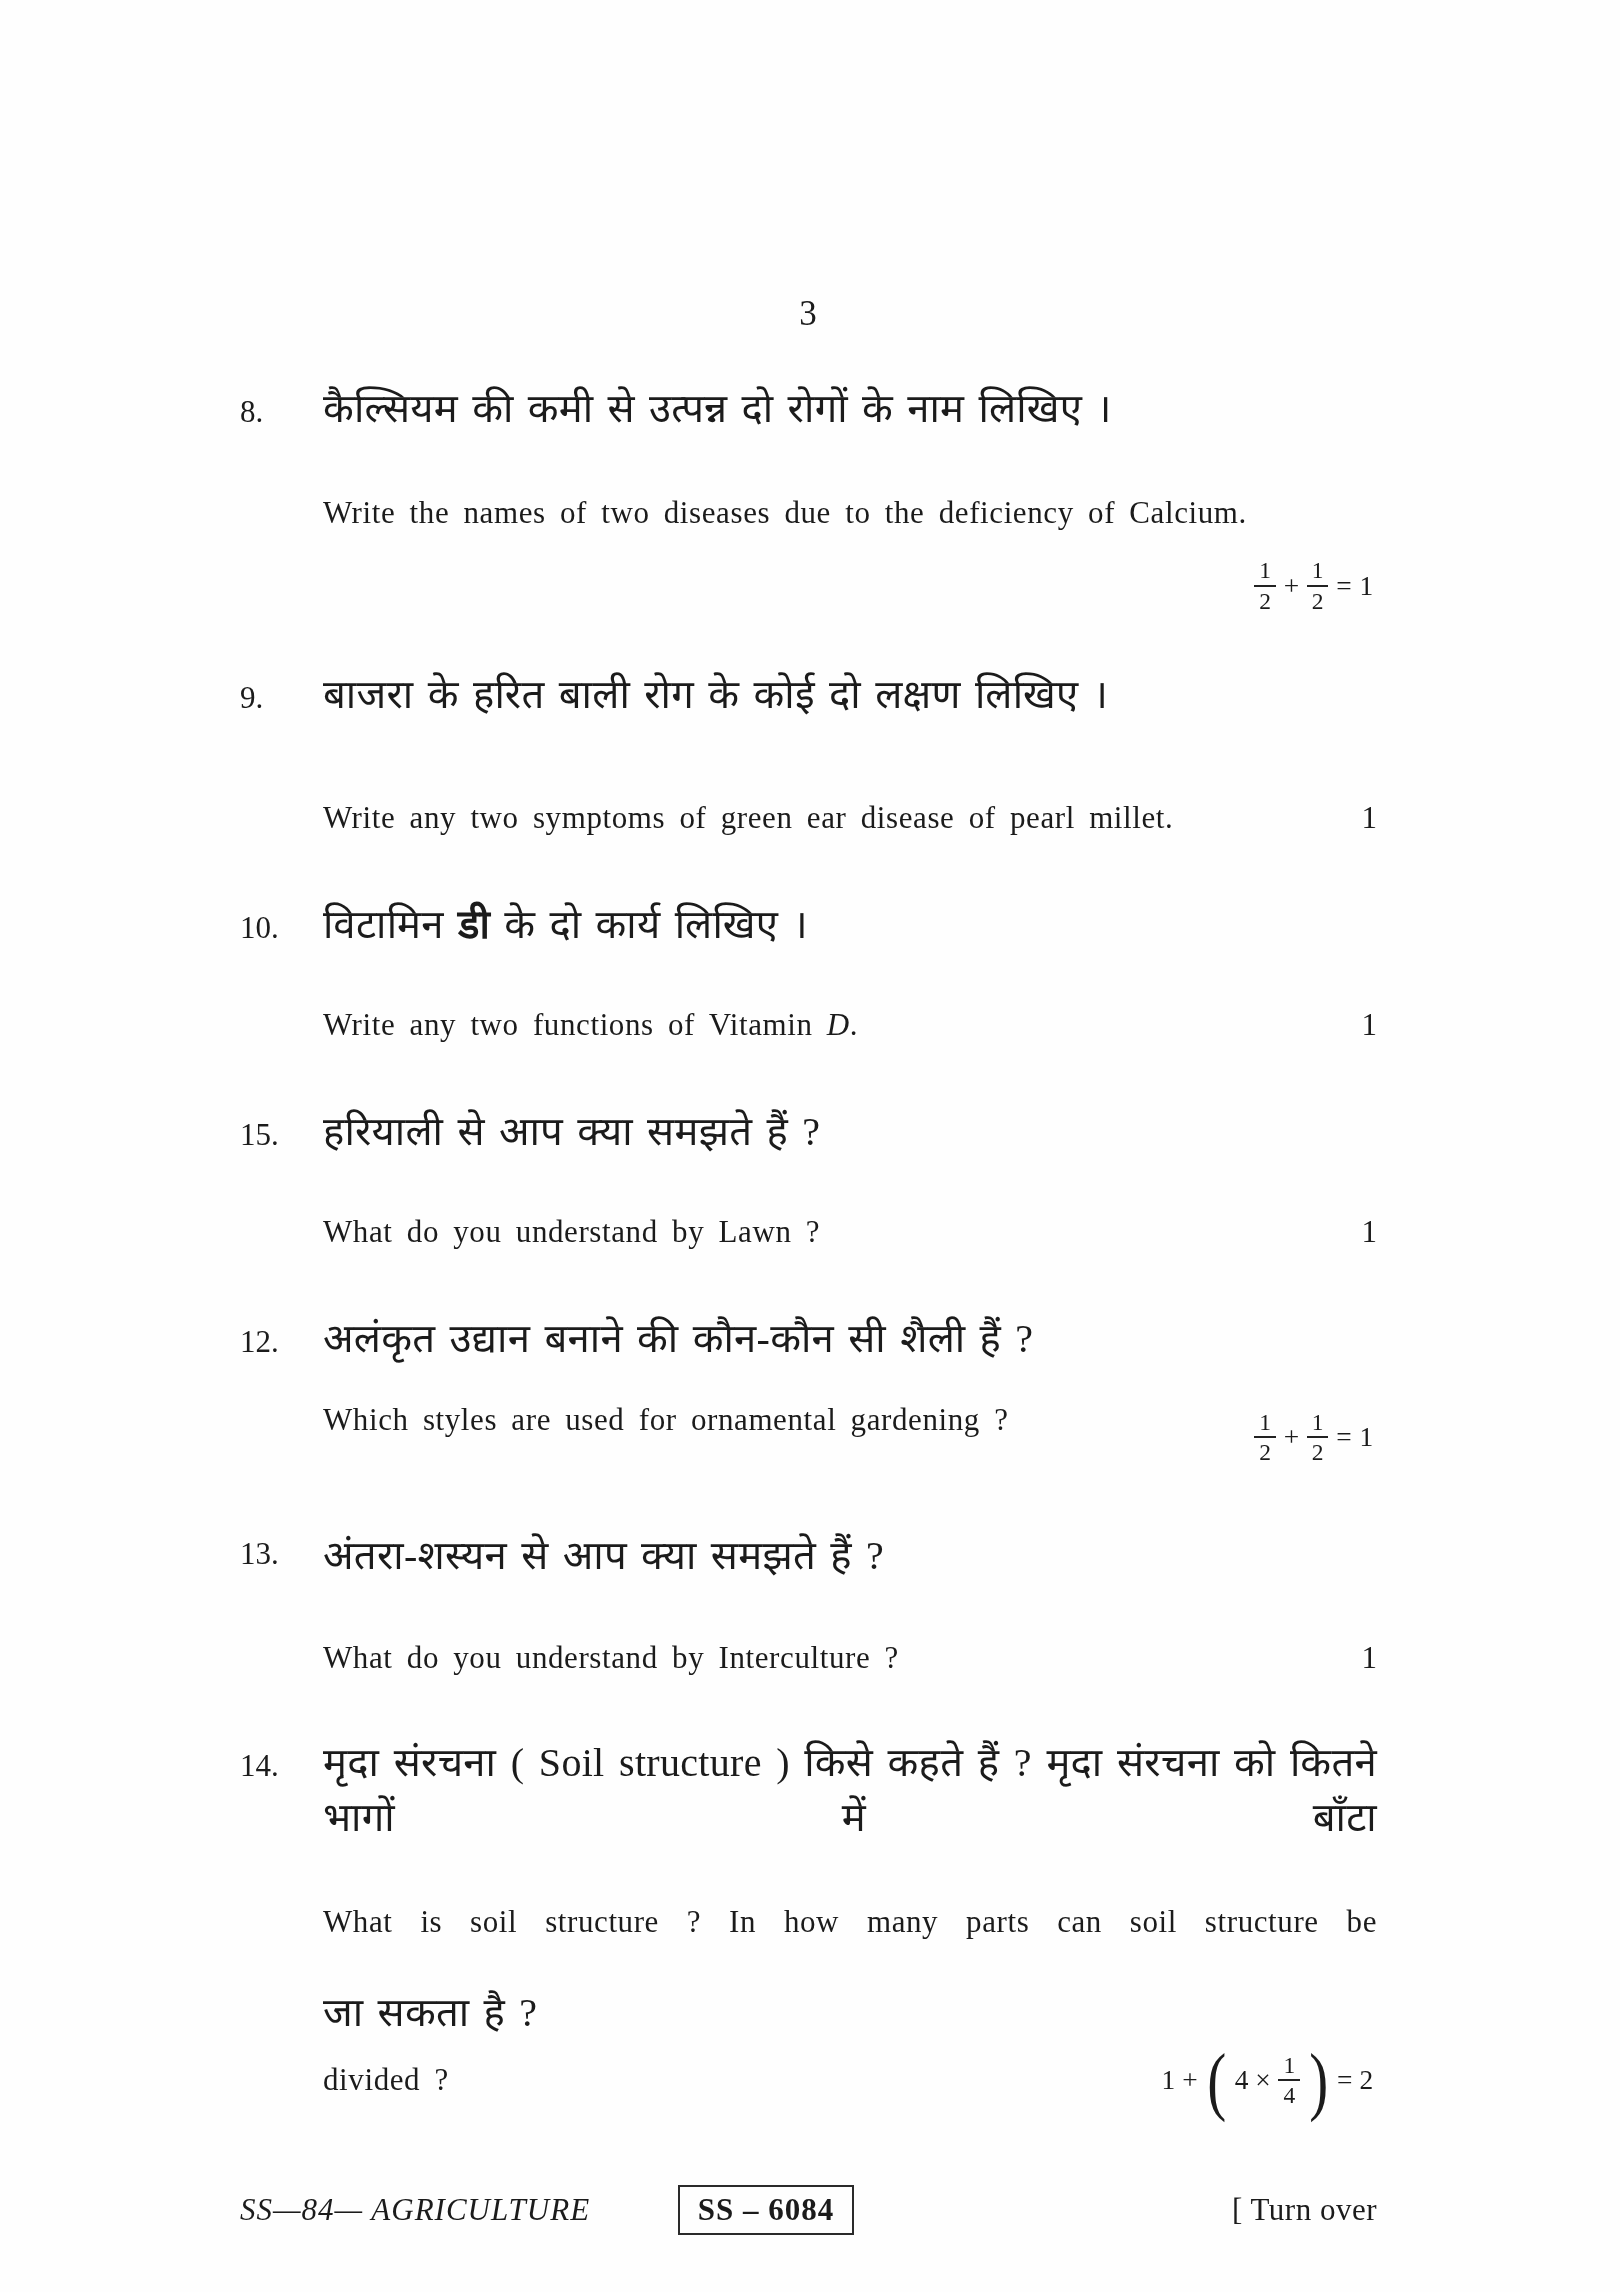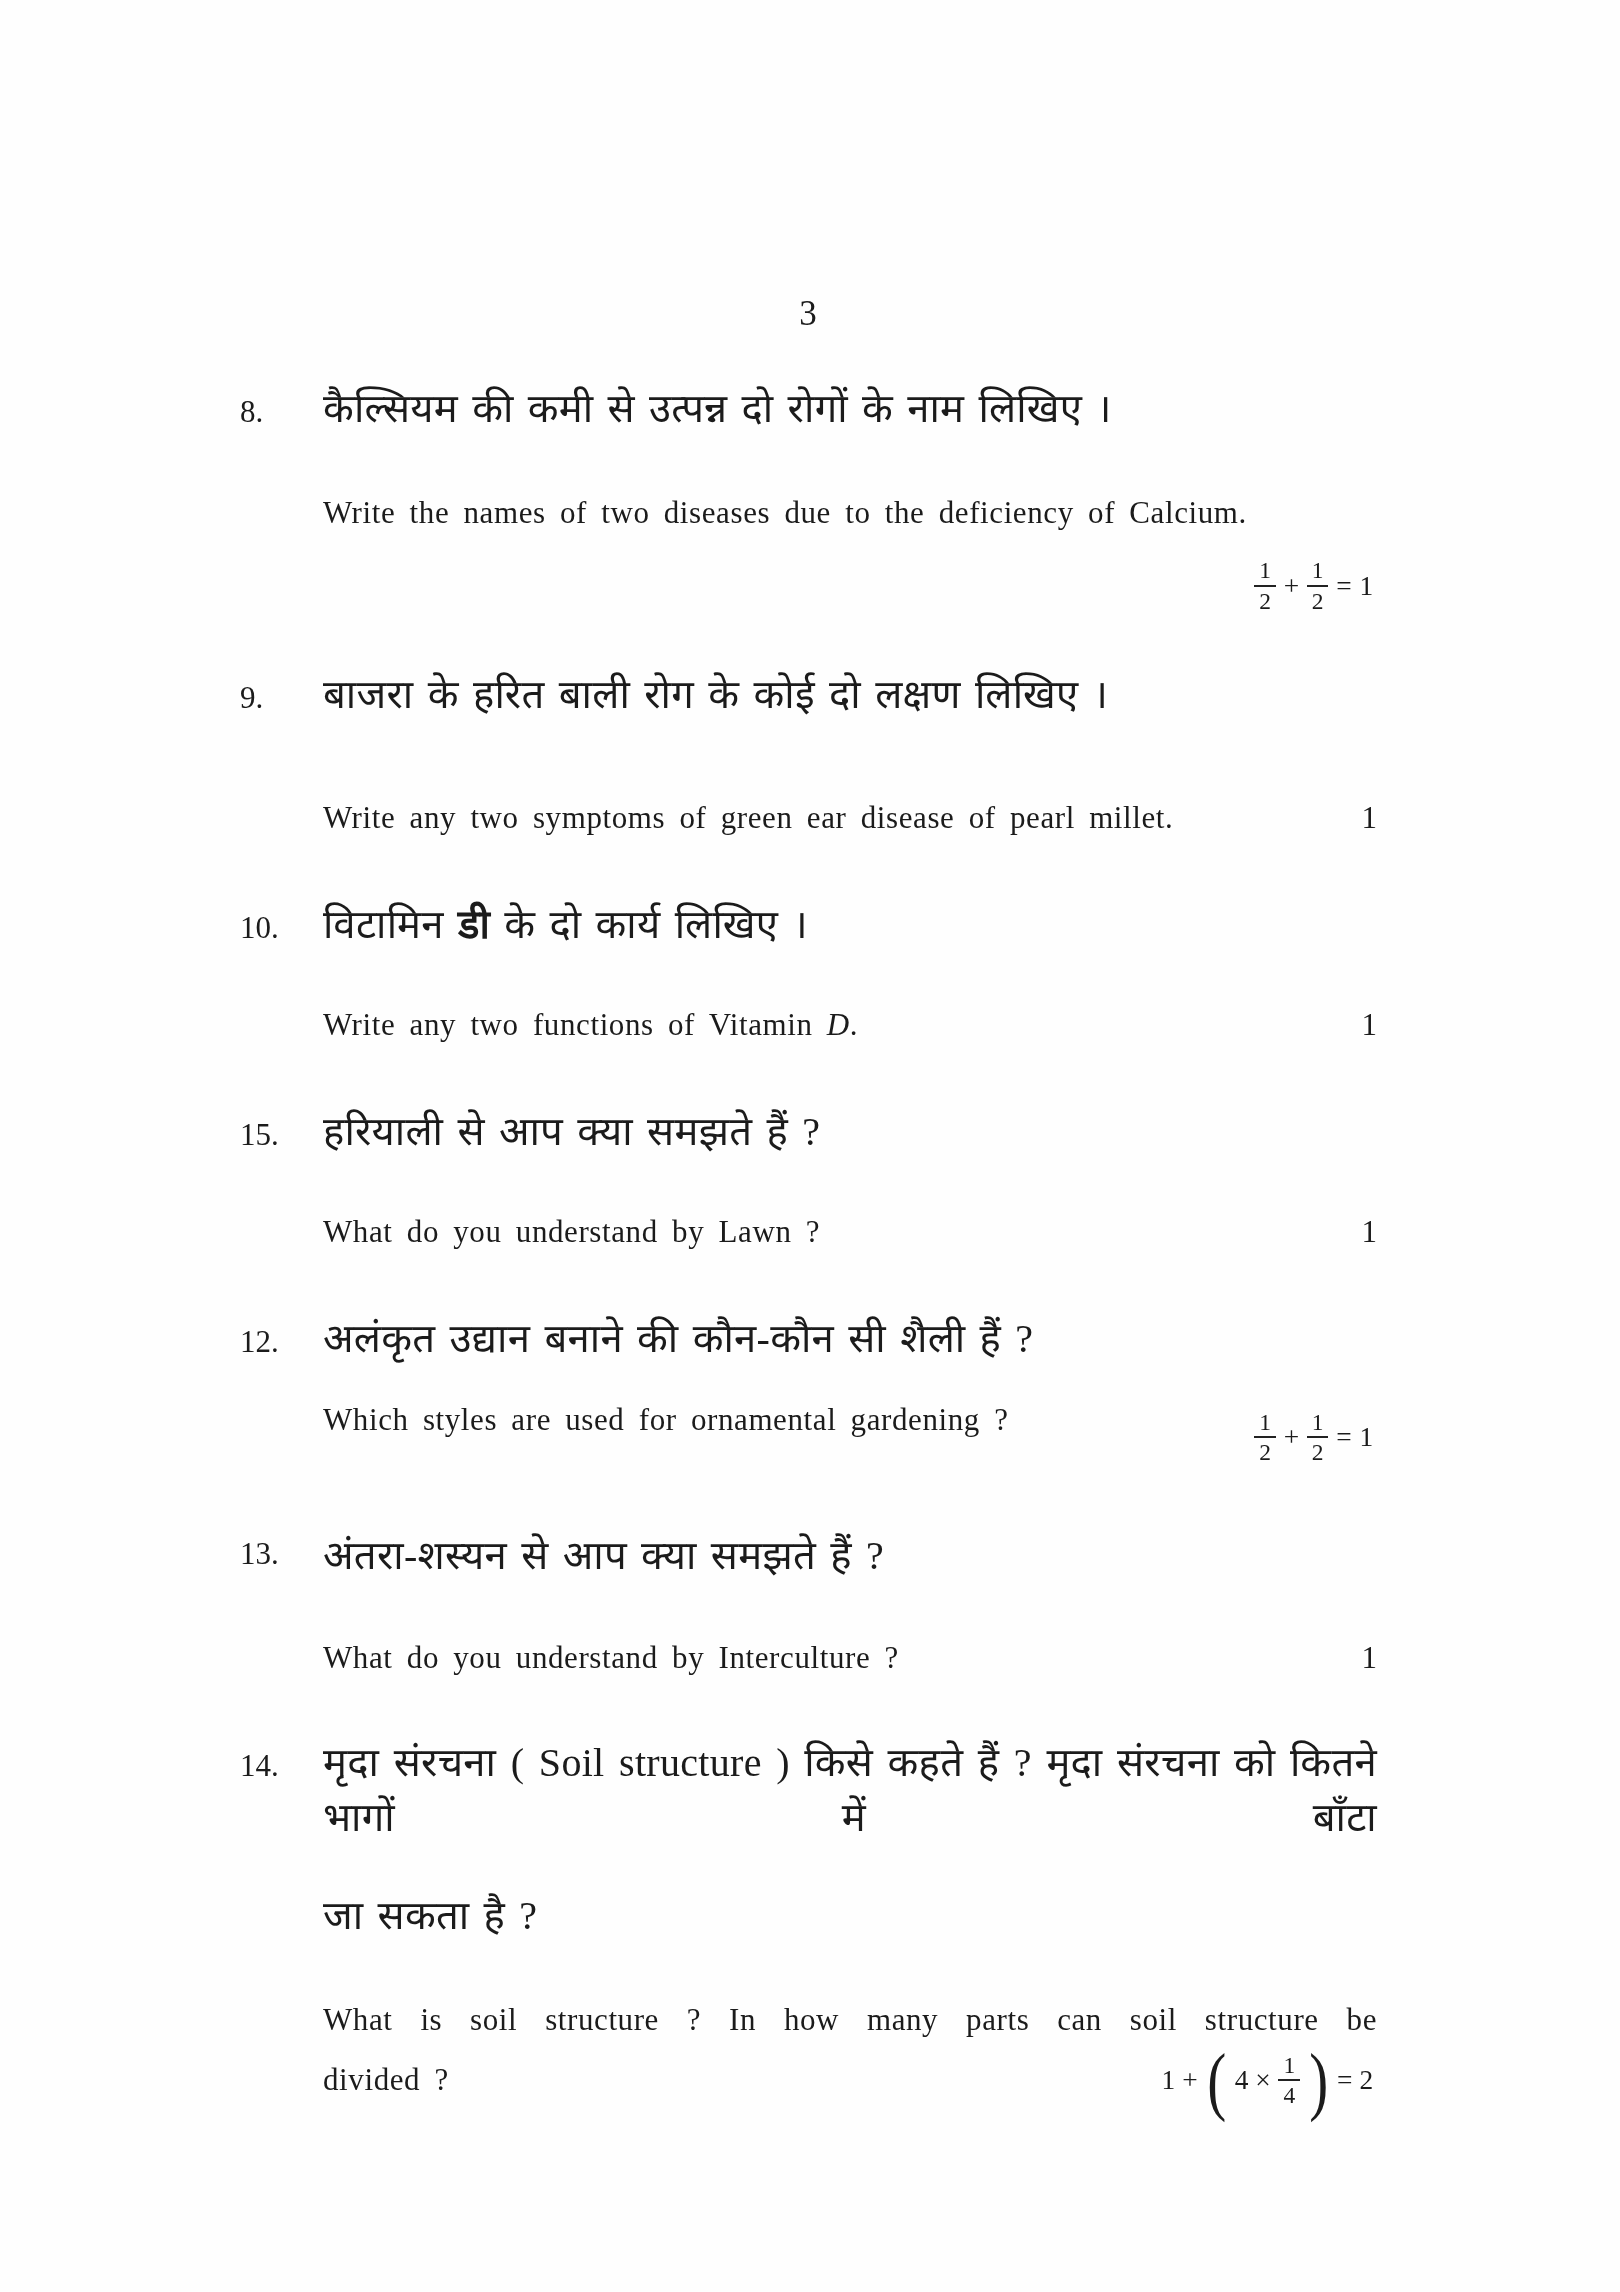--- a/index.html
+++ b/index.html
@@ -228,36 +228,41 @@
   </div>
   <div class="eng-row mt-q13e">
     <span class="eng-text">What do you understand by Interculture ?</span>
     <span class="marks">1</span>
   </div>
 
   <div class="q-row mt-q14">
     <span class="q-num">14.</span>
     <span class="hindi justify-line">मृदा संरचना ( Soil structure )  किसे कहते हैं ? मृदा संरचना को कितने भागों में बाँटा</span>
   </div>
+  <div class="eng-row mt-q14e">
+    <span class="eng-text justify-line">What is soil structure ? In how many parts can soil structure be</span>
+  </div>
   <div class="eng-row mt-q14b">
     <span class="hindi">जा सकता है  ?</span>
-  </div>
-  <div class="eng-row mt-q14e">
-    <span class="eng-text justify-line">What is soil structure ? In how many parts can soil structure be</span>
   </div>
   <div class="eng-row mt-q14e2">
     <span class="eng-text" style="align-self:center;">divided ?</span>
     <span class="formula">
       <span class="frac-op">1 +</span>
       <span class="bigparen">(</span>
       <span class="frac-op">4 ×</span>
       <span class="frac">
           <span class="num">1</span>
           <span class="den">4</span>
         </span>
       <span class="bigparen">)</span>
       <span class="frac-op">= 2</span>
     </span>
   </div>
 
+  <div class="footer">
+    <span class="footer-left">SS—84— AGRICULTURE</span>
+    <span class="footer-box">SS – 6084</span>
+    <span class="footer-right">[ Turn over</span>
+  </div>
 
 </div>
 
 
 </body></html>

